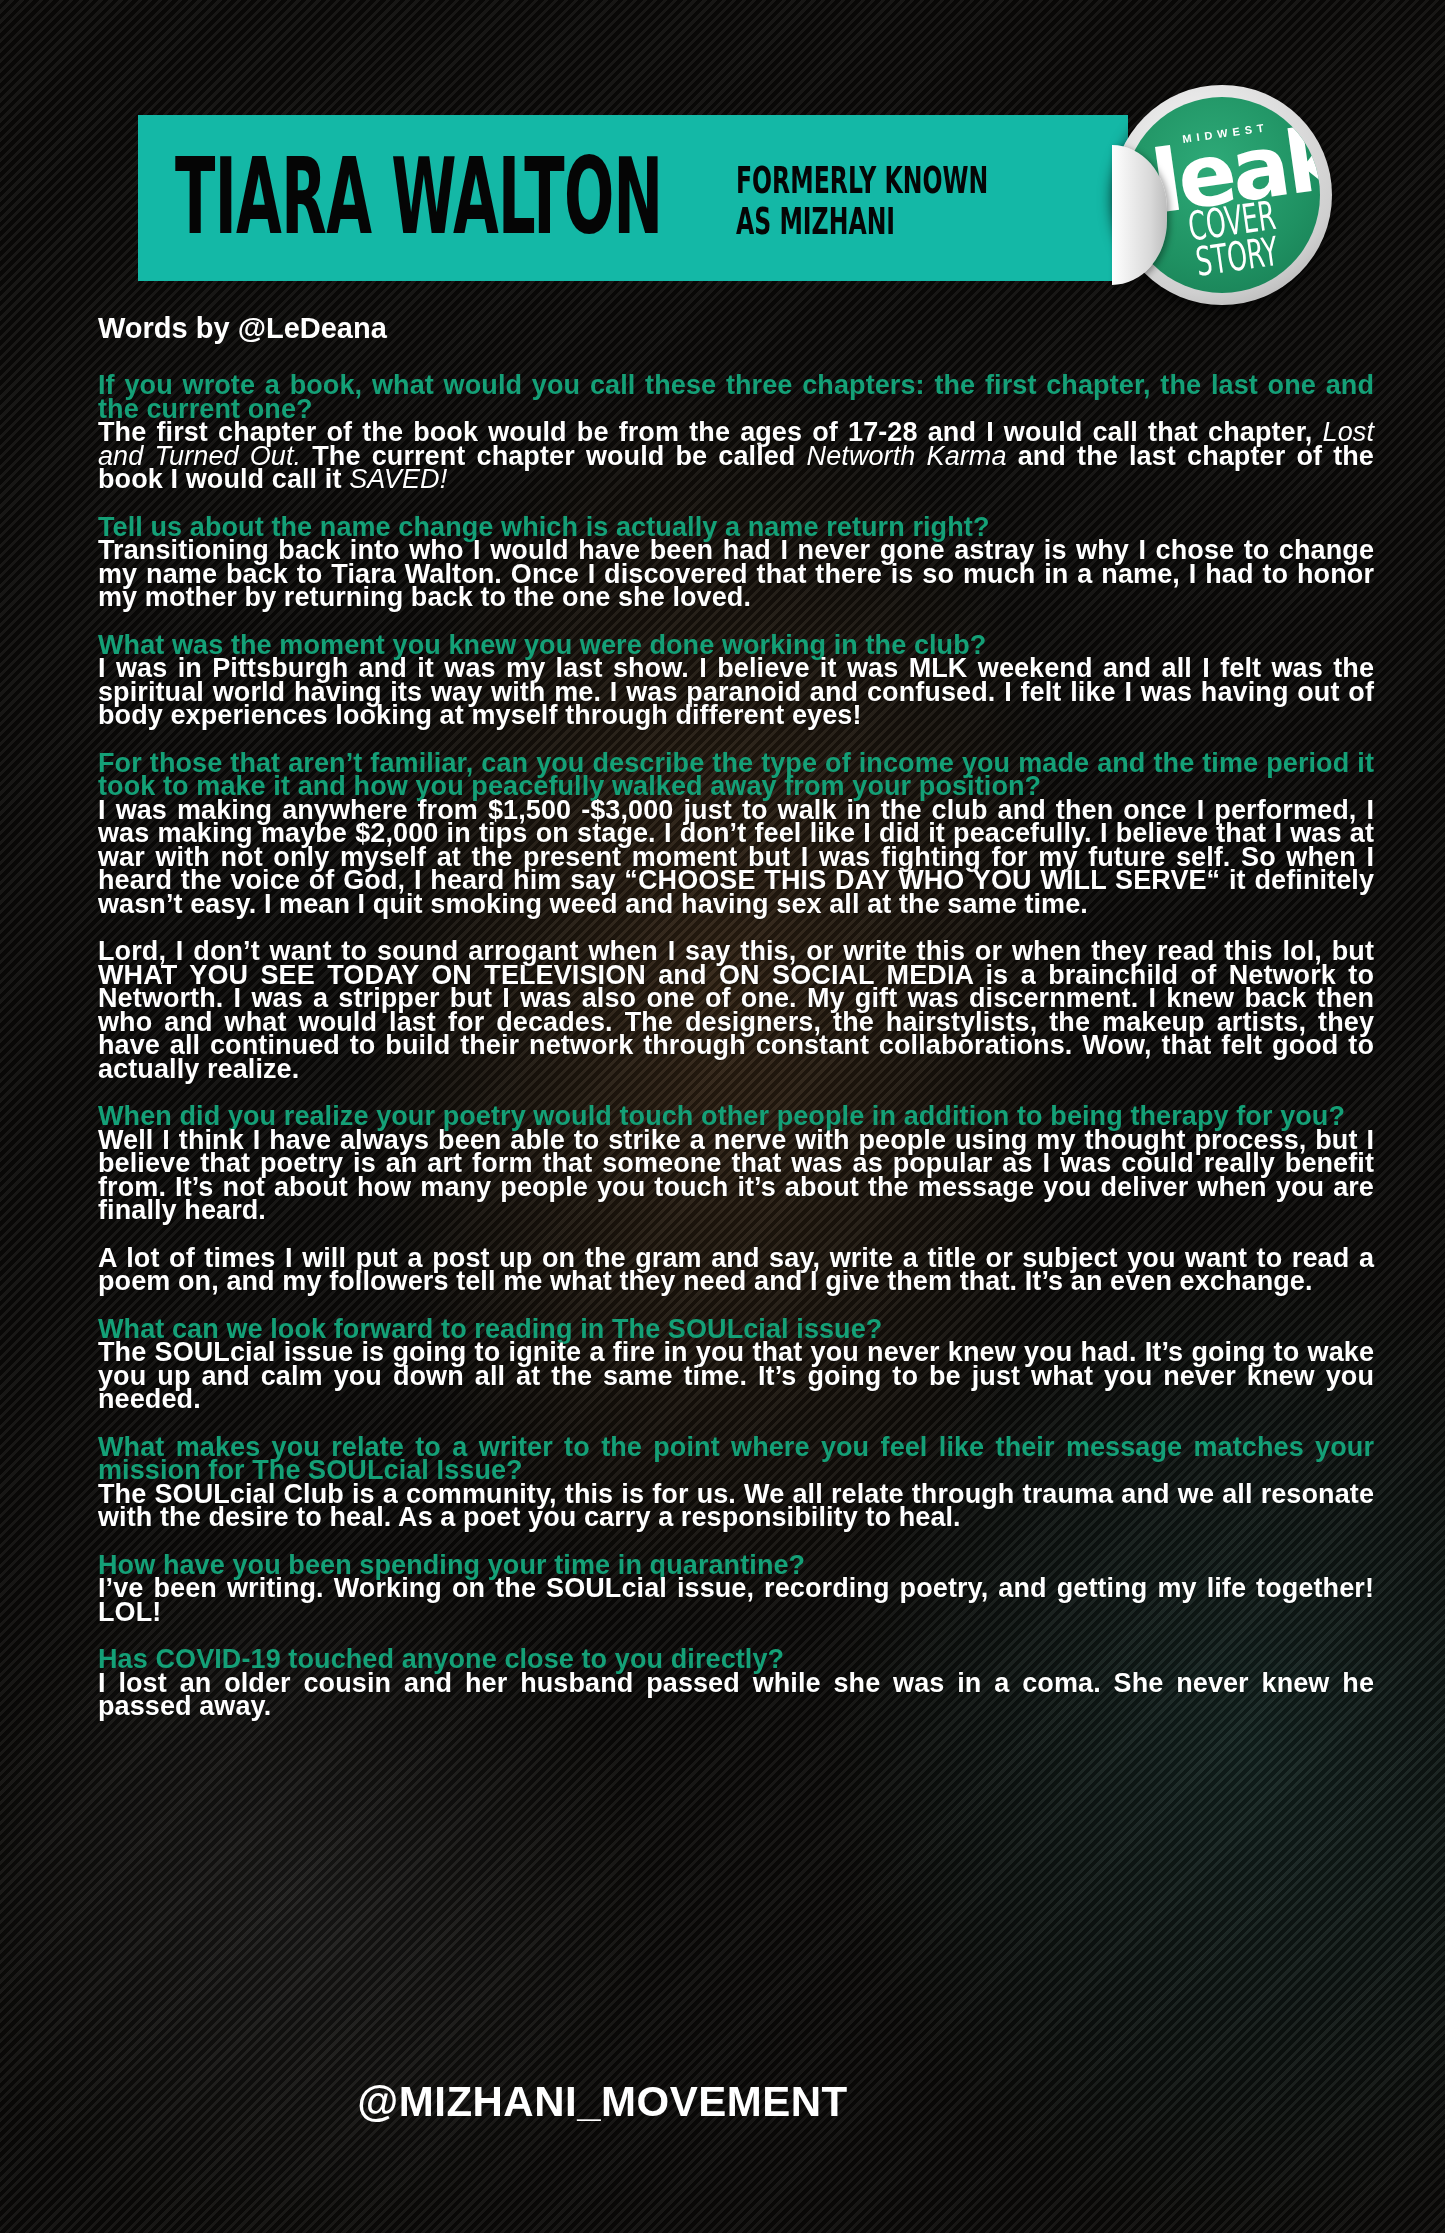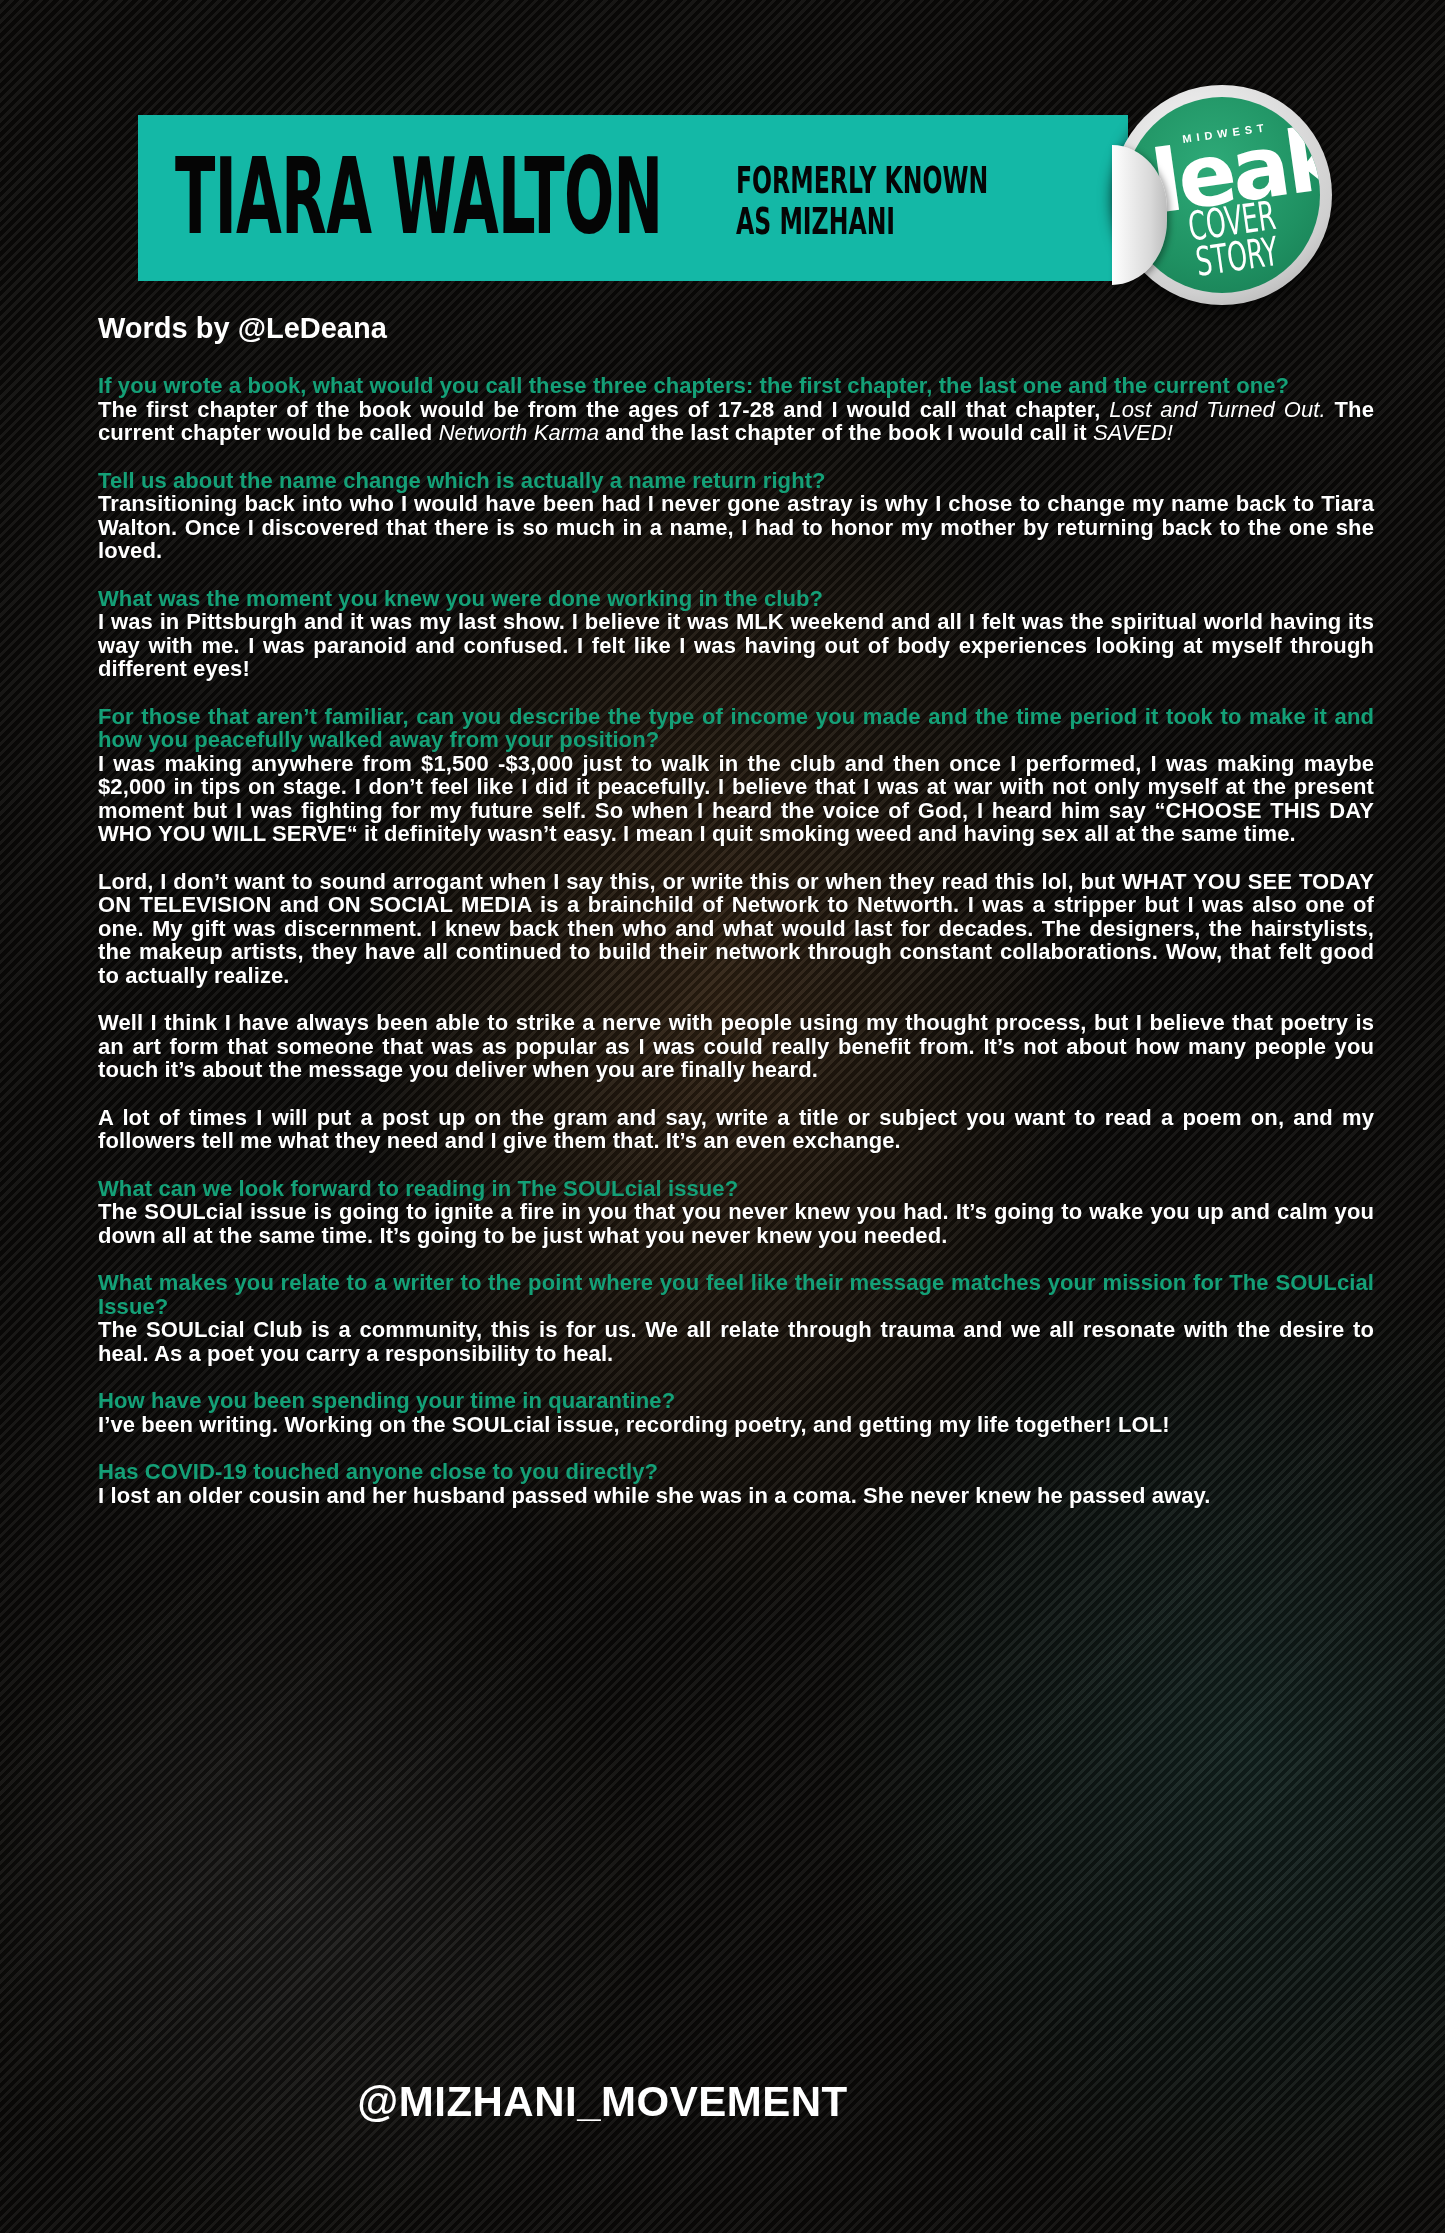--- a/index.html
+++ b/index.html
@@ -63,21 +63,21 @@
   .content {
     position: absolute; left: 98px; top: 312px; width: 1276px;
   }
   .byline {
     font-family: "Liberation Sans", sans-serif; font-weight: bold; color: #ffffff;
     font-size: 29px; line-height: 32px; margin-bottom: 30px;
   }
   .qa { margin-bottom: 24px; }
   .q, .a {
     font-family: "Liberation Sans", sans-serif; font-weight: bold;
-    font-size: 22px; line-height: 23.5px; text-align: justify;
+    font-size: 27px; line-height: 23.5px; text-align: justify;
     letter-spacing: 0.1px;
   }
   .q { color: #14a077; }
   .a { color: #ffffff; text-shadow: 0 0 2px rgba(0,0,0,0.8); }
   .a em { font-style: italic; font-weight: normal; }
   .footer {
     position: absolute; left: 0; width: 1205px; top: 2078px; text-align: center;
     font-family: "Liberation Sans", sans-serif; font-weight: bold; color: #ffffff;
     font-size: 42px; letter-spacing: 0.5px;
   }
@@ -128,20 +128,21 @@
   <div class="qa">
     <div class="q">For those that aren’t familiar, can you describe the type of income you made and the time period it took to make it and how you peacefully walked away from your position?</div>
     <div class="a">I was making anywhere from $1,500 -$3,000 just to walk in the club and then once I performed, I was making maybe $2,000 in tips on stage. I don’t feel like I did it peacefully. I believe that I was at war with not only myself at the present moment but I was fighting for my future self. So when I heard the voice of God, I heard him say “CHOOSE THIS DAY WHO YOU WILL SERVE“ it definitely wasn’t easy. I mean I quit smoking weed and having sex all at the same time.</div>
   </div>
 
   <div class="qa">
     <div class="a">Lord, I don’t want to sound arrogant when I say this, or write this or when they read this lol, but WHAT YOU SEE TODAY ON TELEVISION and ON SOCIAL MEDIA is a brainchild of Network to Networth. I was a stripper but I was also one of one. My gift was discernment. I knew back then who and what would last for decades. The designers, the hairstylists, the makeup artists, they have all continued to build their network through constant collaborations. Wow, that felt good to actually realize.</div>
   </div>
 
   <div class="qa">
+    <div class="q">When did you realize your poetry would touch other people in addition to being therapy for you?</div>
     <div class="a">Well I think I have always been able to strike a nerve with people using my thought process, but I believe that poetry is an art form that someone that was as popular as I was could really benefit from. It’s not about how many people you touch it’s about the message you deliver when you are finally heard.</div>
   </div>
 
   <div class="qa">
     <div class="a"> A lot of times I will put a post up on the gram and say, write a title or subject you want to read a poem on, and my followers tell me what they need and I give them that. It’s an even exchange.</div>
   </div>
 
   <div class="qa">
     <div class="q">What can we look forward to reading in The SOULcial issue?</div>
     <div class="a">The SOULcial issue is going to ignite a fire in you that you never knew you had. It’s going to wake you up and calm you down all at the same time. It’s going to be just what you never knew you needed.</div>

